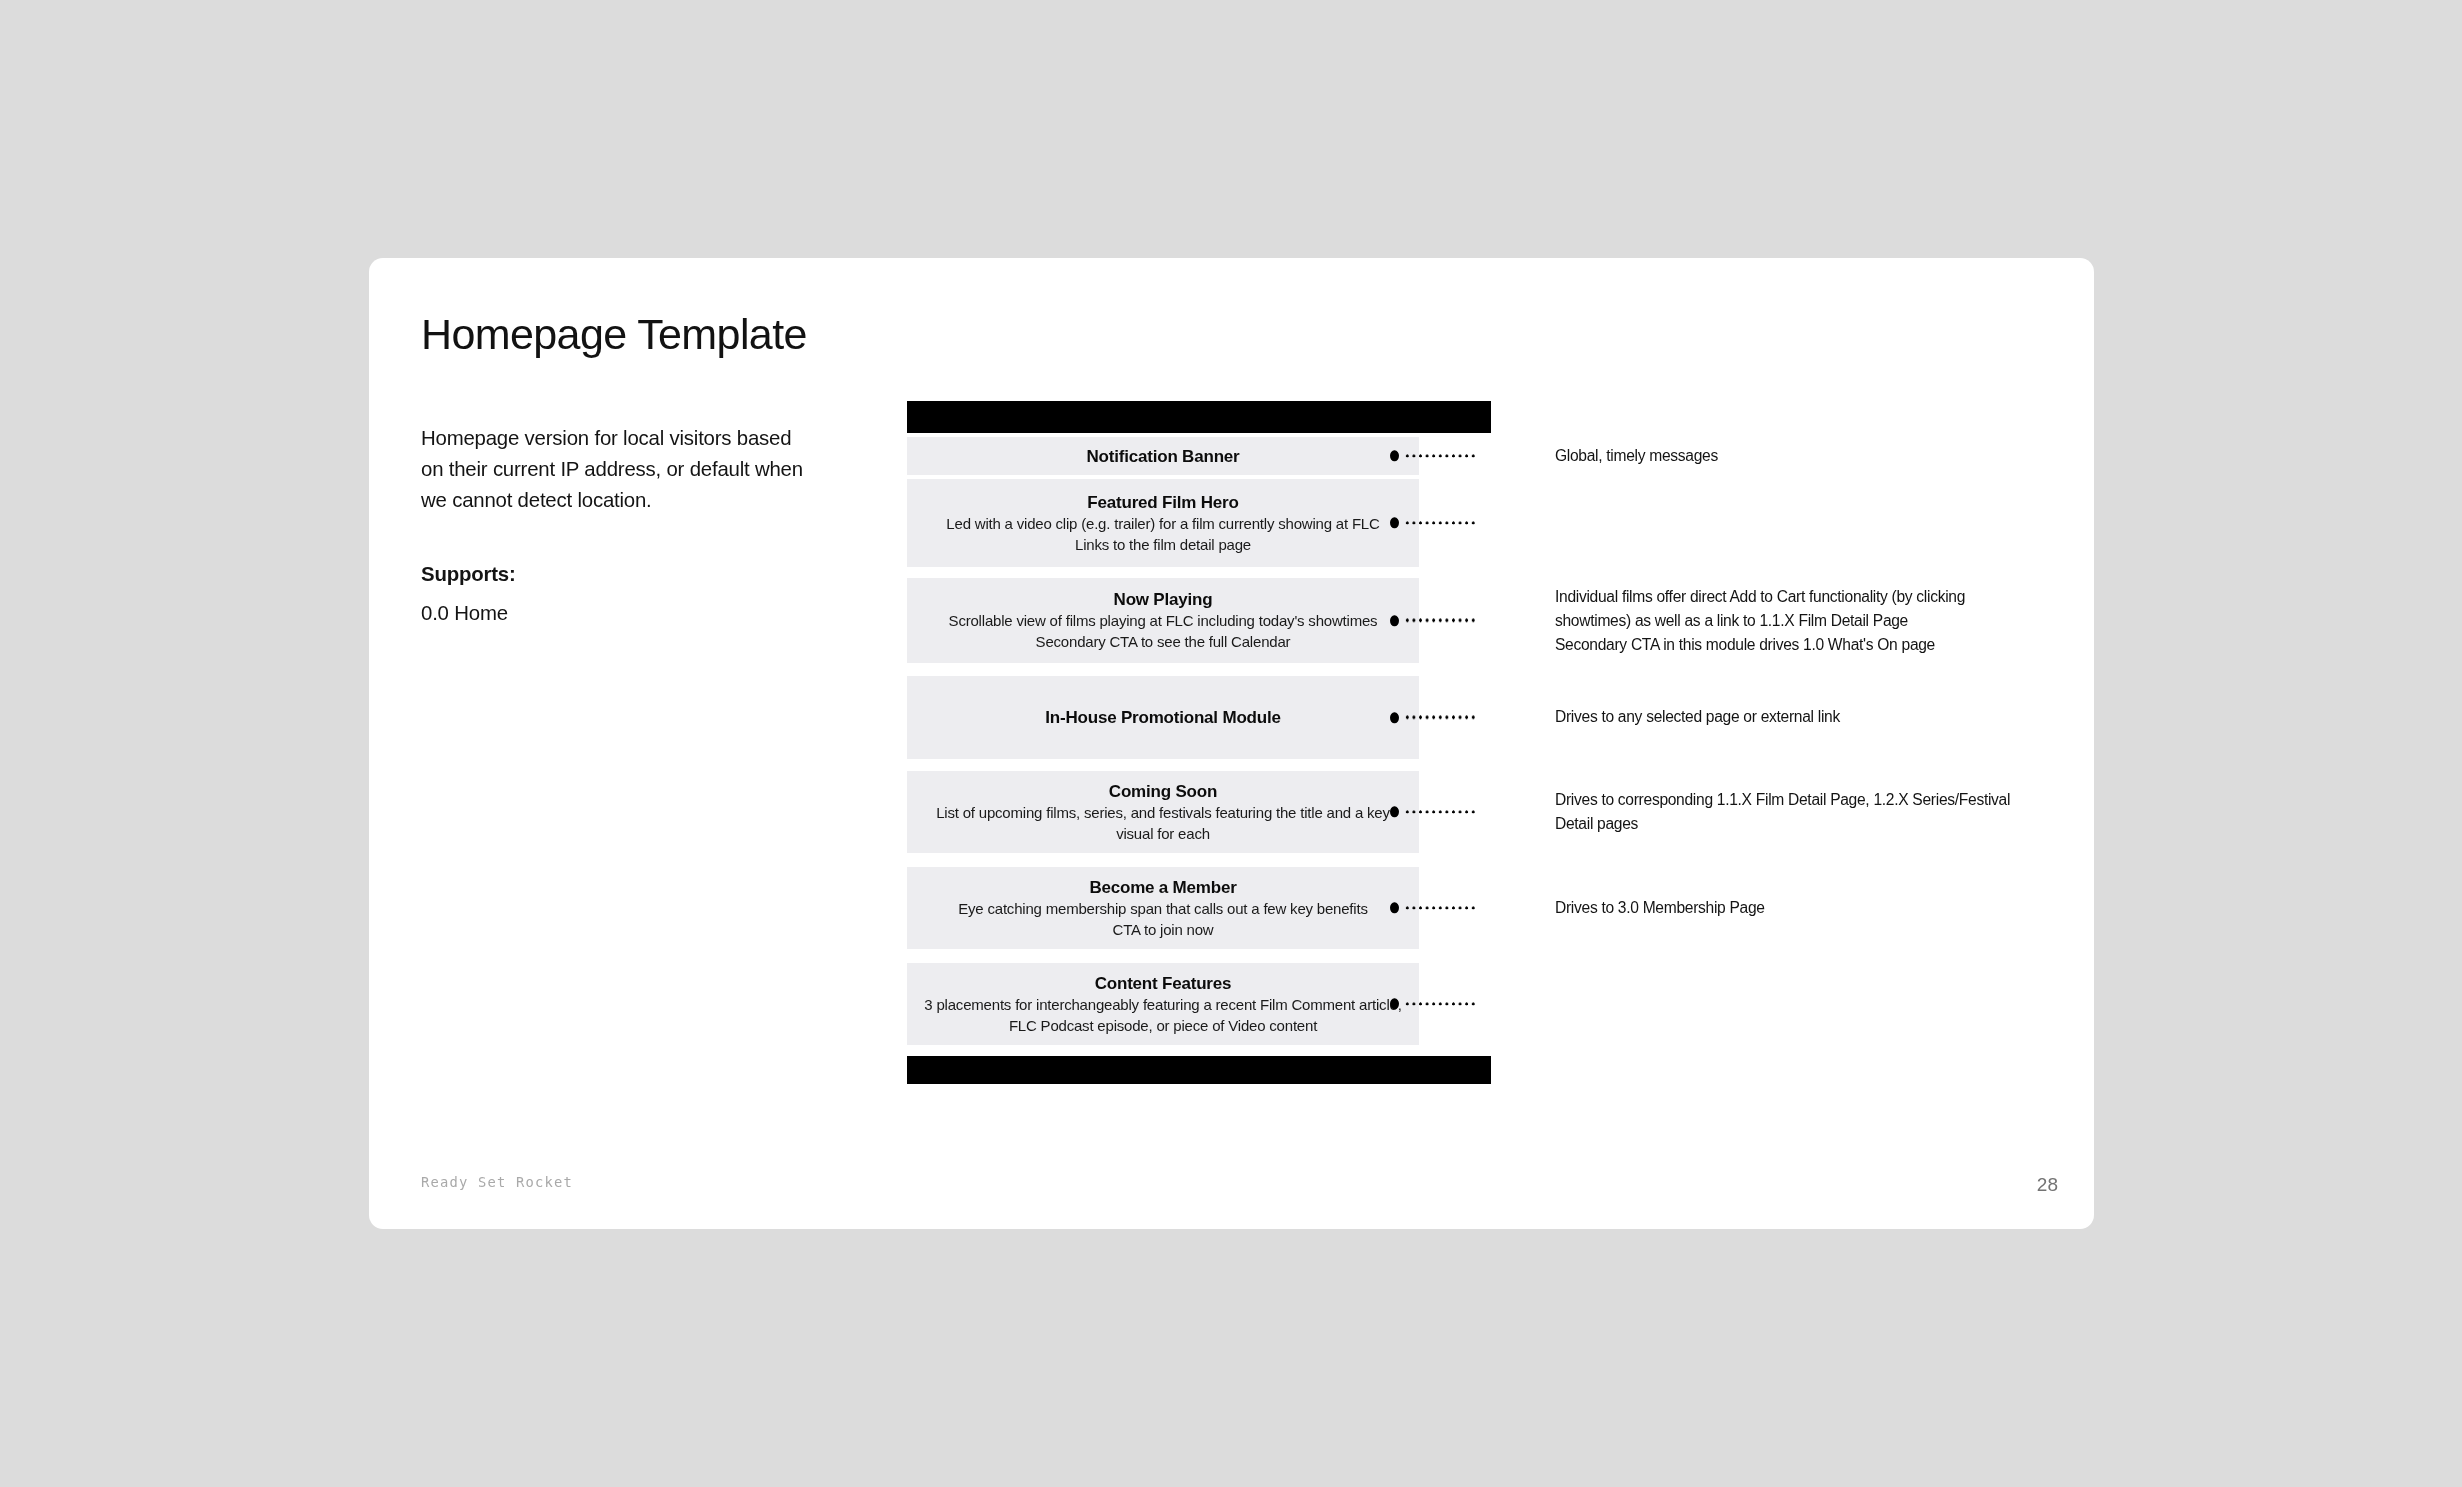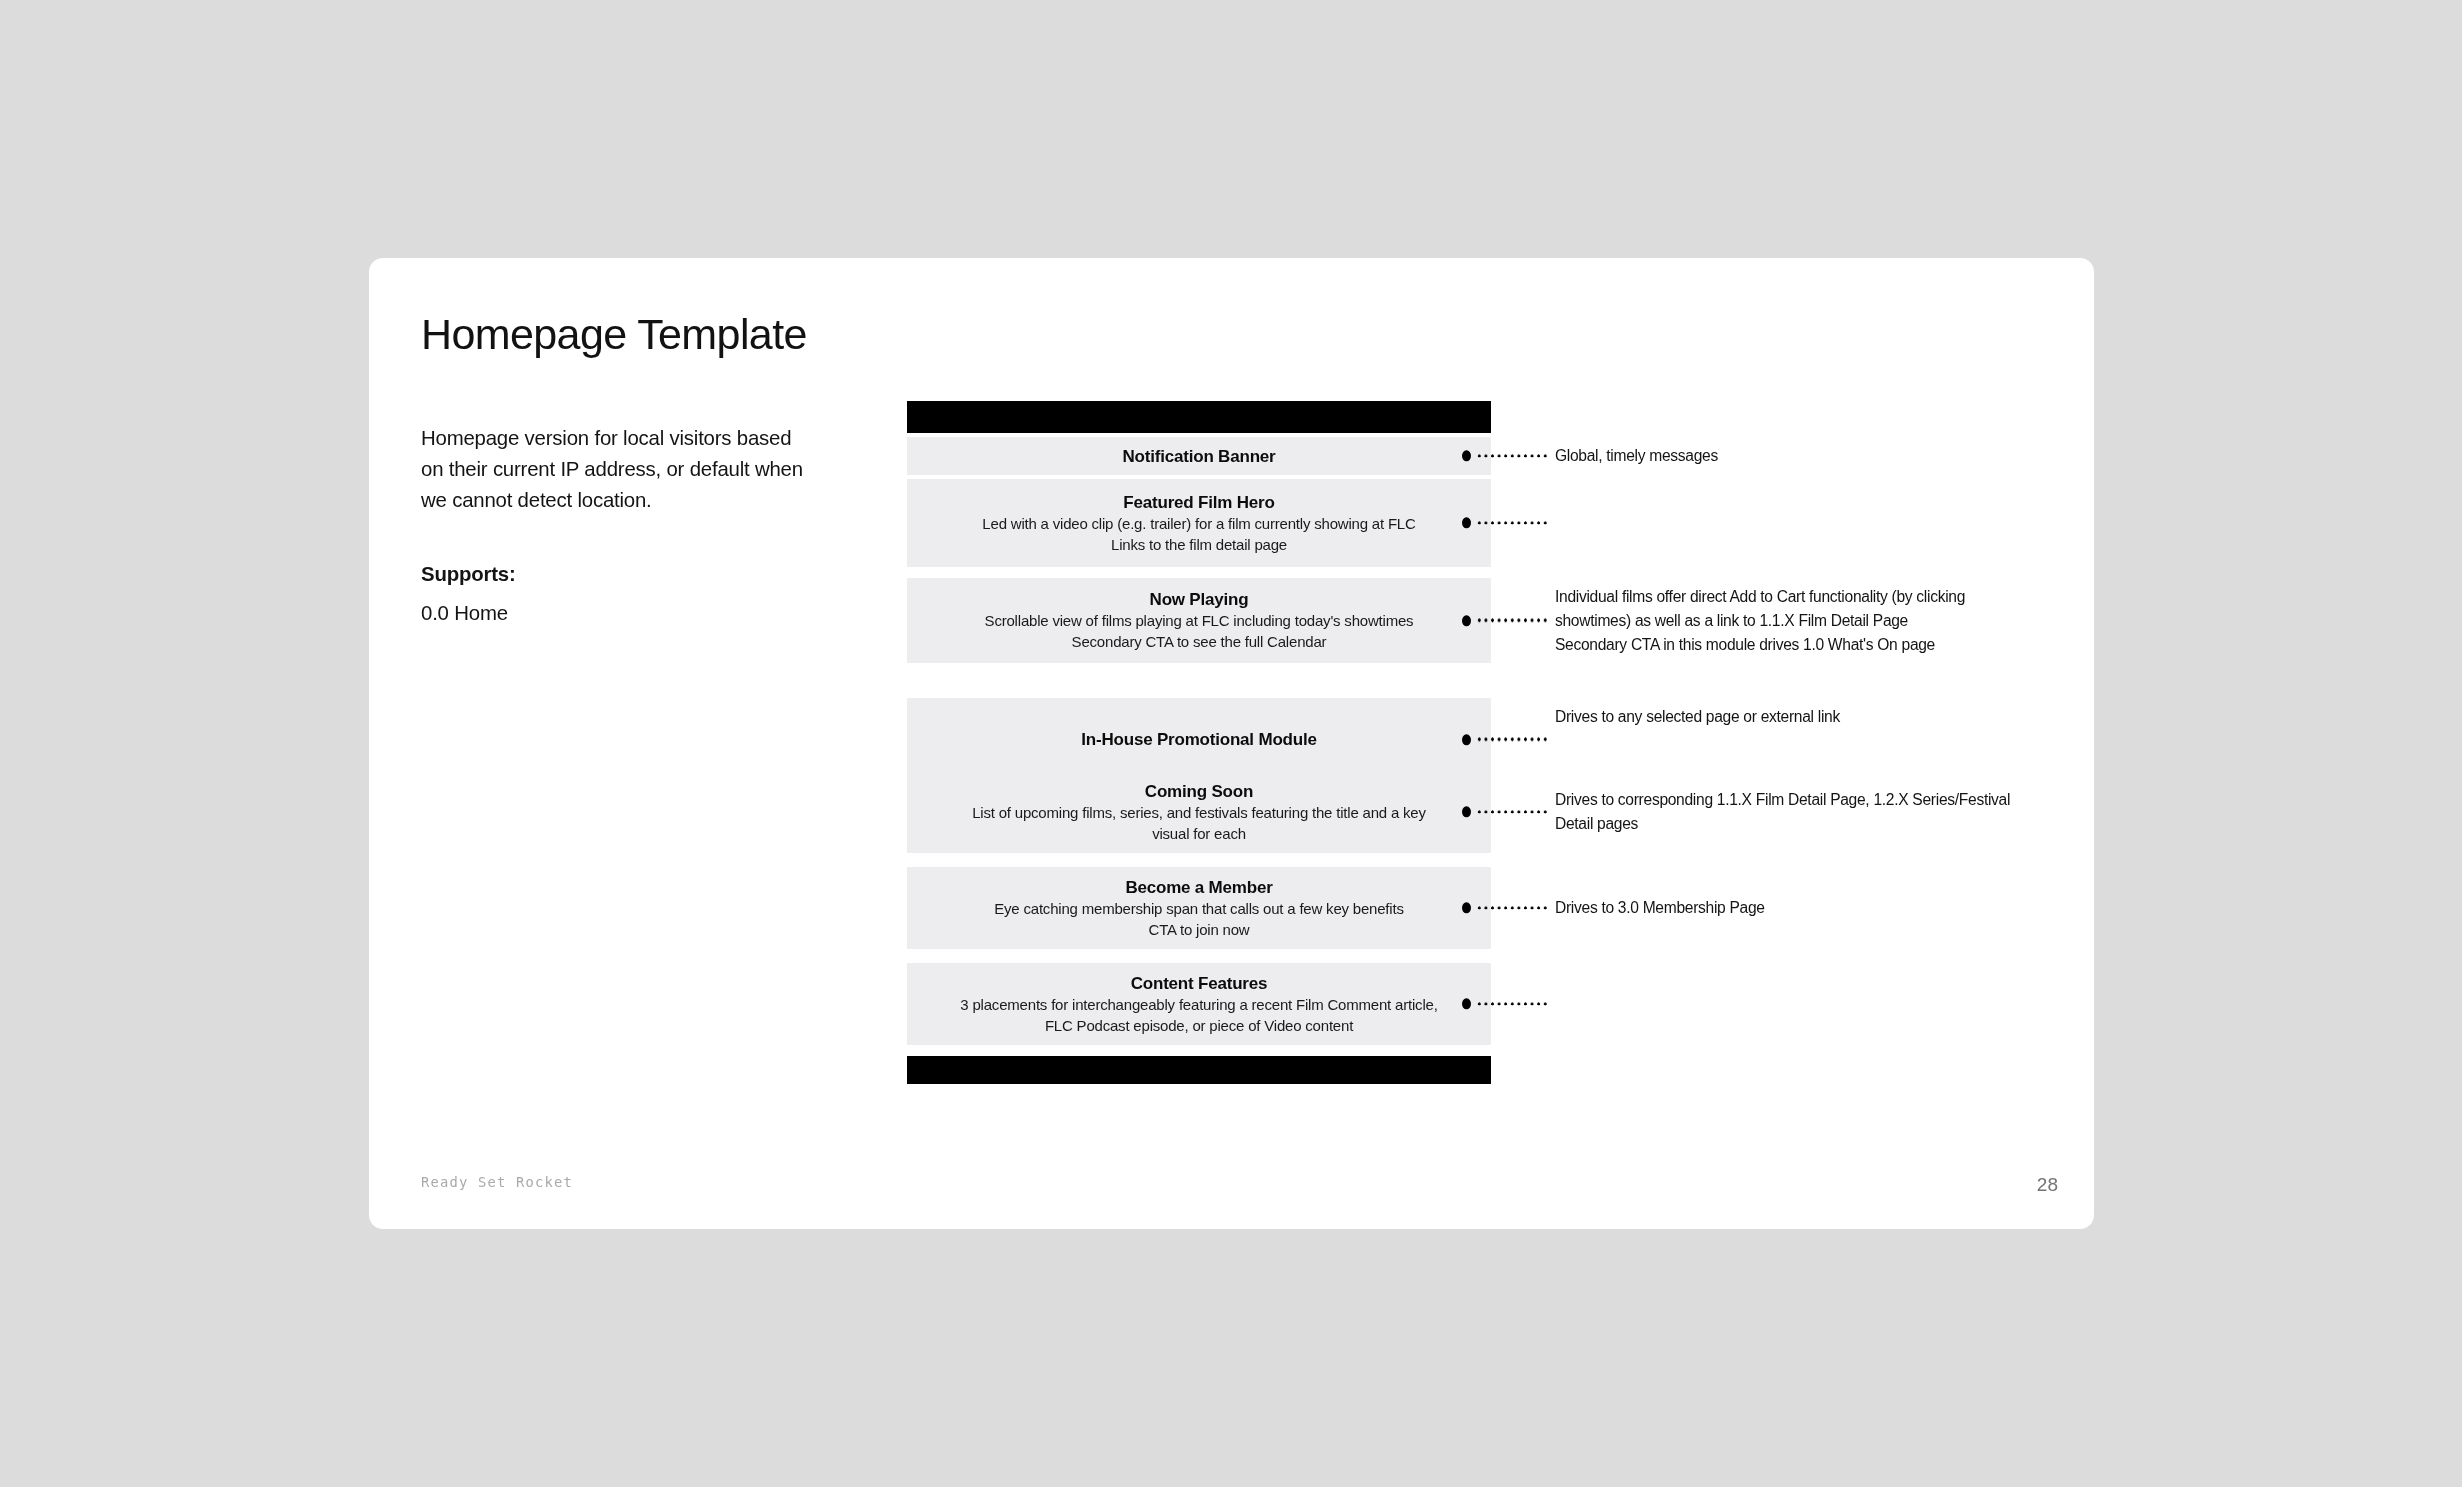--- a/index.html
+++ b/index.html
@@ -21,28 +21,28 @@
     font-size:20.4px;line-height:31px;letter-spacing:-0.2px;white-space:pre;
   }
   .supports-label{position:absolute;left:52px;top:305px;font-size:20.4px;font-weight:700;letter-spacing:-0.2px}
   .supports-value{position:absolute;left:52px;top:344px;font-size:20.4px;letter-spacing:-0.2px}
 
   .wf-bar{position:absolute;left:538px;width:584px;background:#000}
   .wf-bar-top{top:143px;height:32px}
   .wf-bar-bottom{top:798px;height:28px}
 
   .module{
-    position:absolute;left:538px;width:584px;background:#ededf0;
+    position:absolute;left:538px;width:512px;background:#ededf0;
     display:flex;flex-direction:column;justify-content:center;align-items:center;
     text-align:center;
   }
   .m0{top:179px;height:38px}
   .m1{top:221px;height:88px}
   .m2{top:320px;height:85px}
-  .m3{top:440px;height:83px}
+  .m3{top:418px;height:83px}
   .m4{top:513px;height:82px}
   .m5{top:609px;height:82px}
   .m6{top:705px;height:82px}
   .module-title{font-size:17px;font-weight:700;line-height:21px;letter-spacing:-0.2px;color:#0c0c0c}
   .module-desc{font-size:15px;line-height:21px;letter-spacing:-0.2px;white-space:pre;color:#1a1a1a}
 
   .connector{
     position:absolute;left:calc(100% - 29px);top:50%;transform:translateY(-50%);
     width:85px;display:flex;align-items:center;gap:4.8px;
   }

